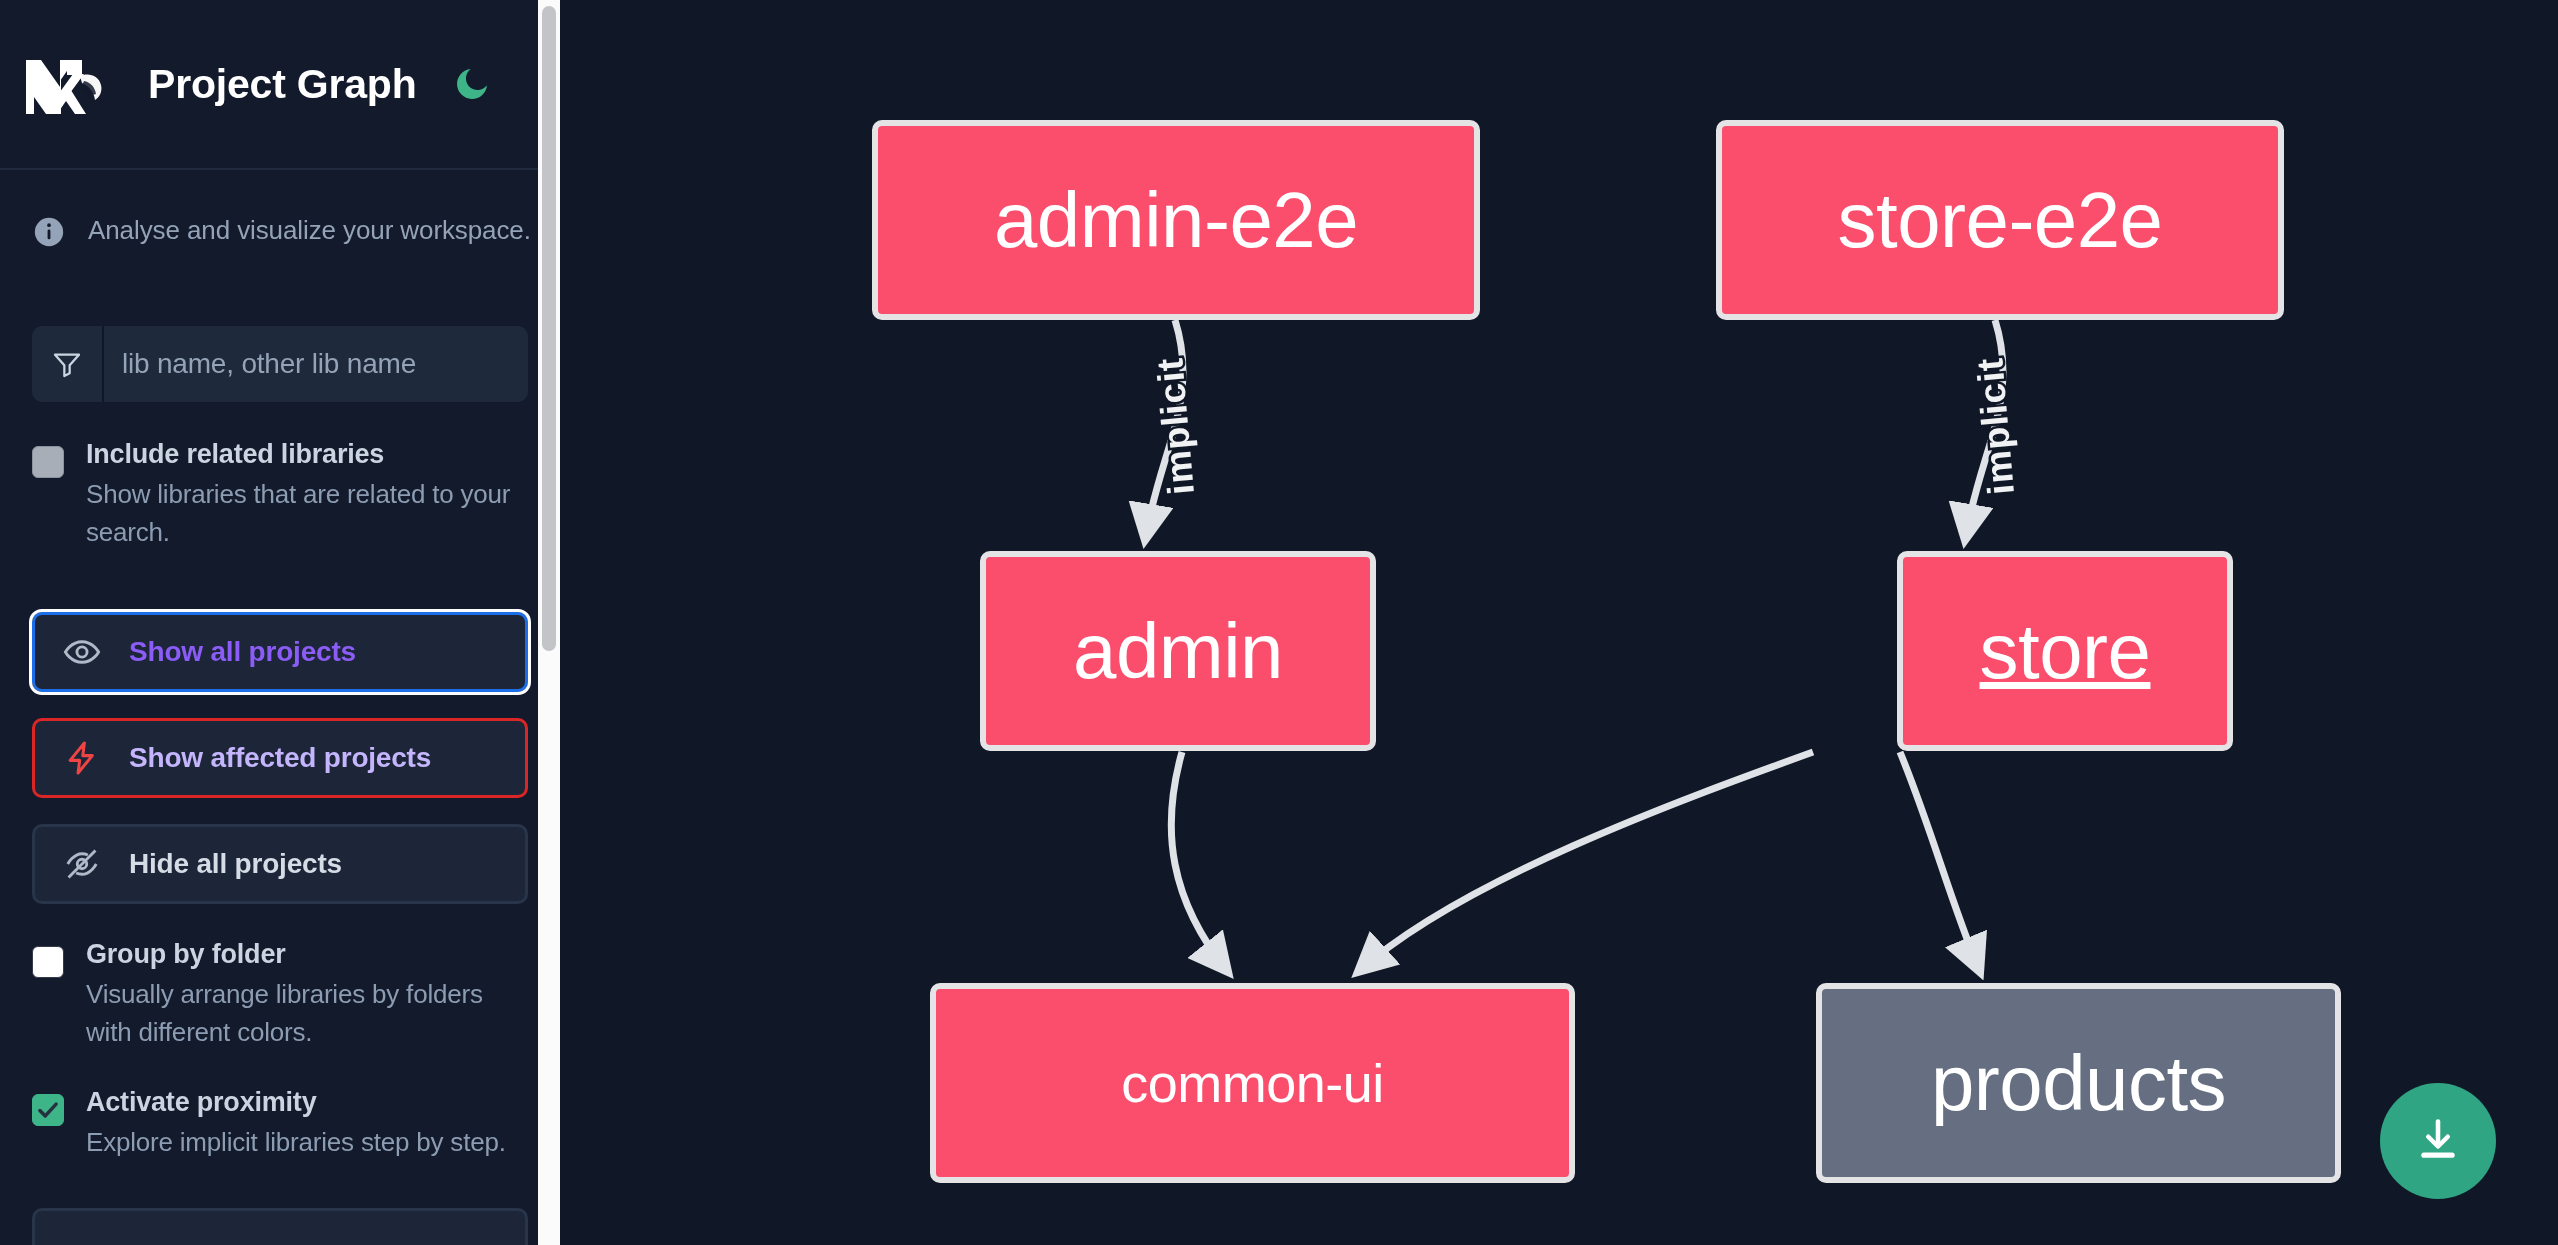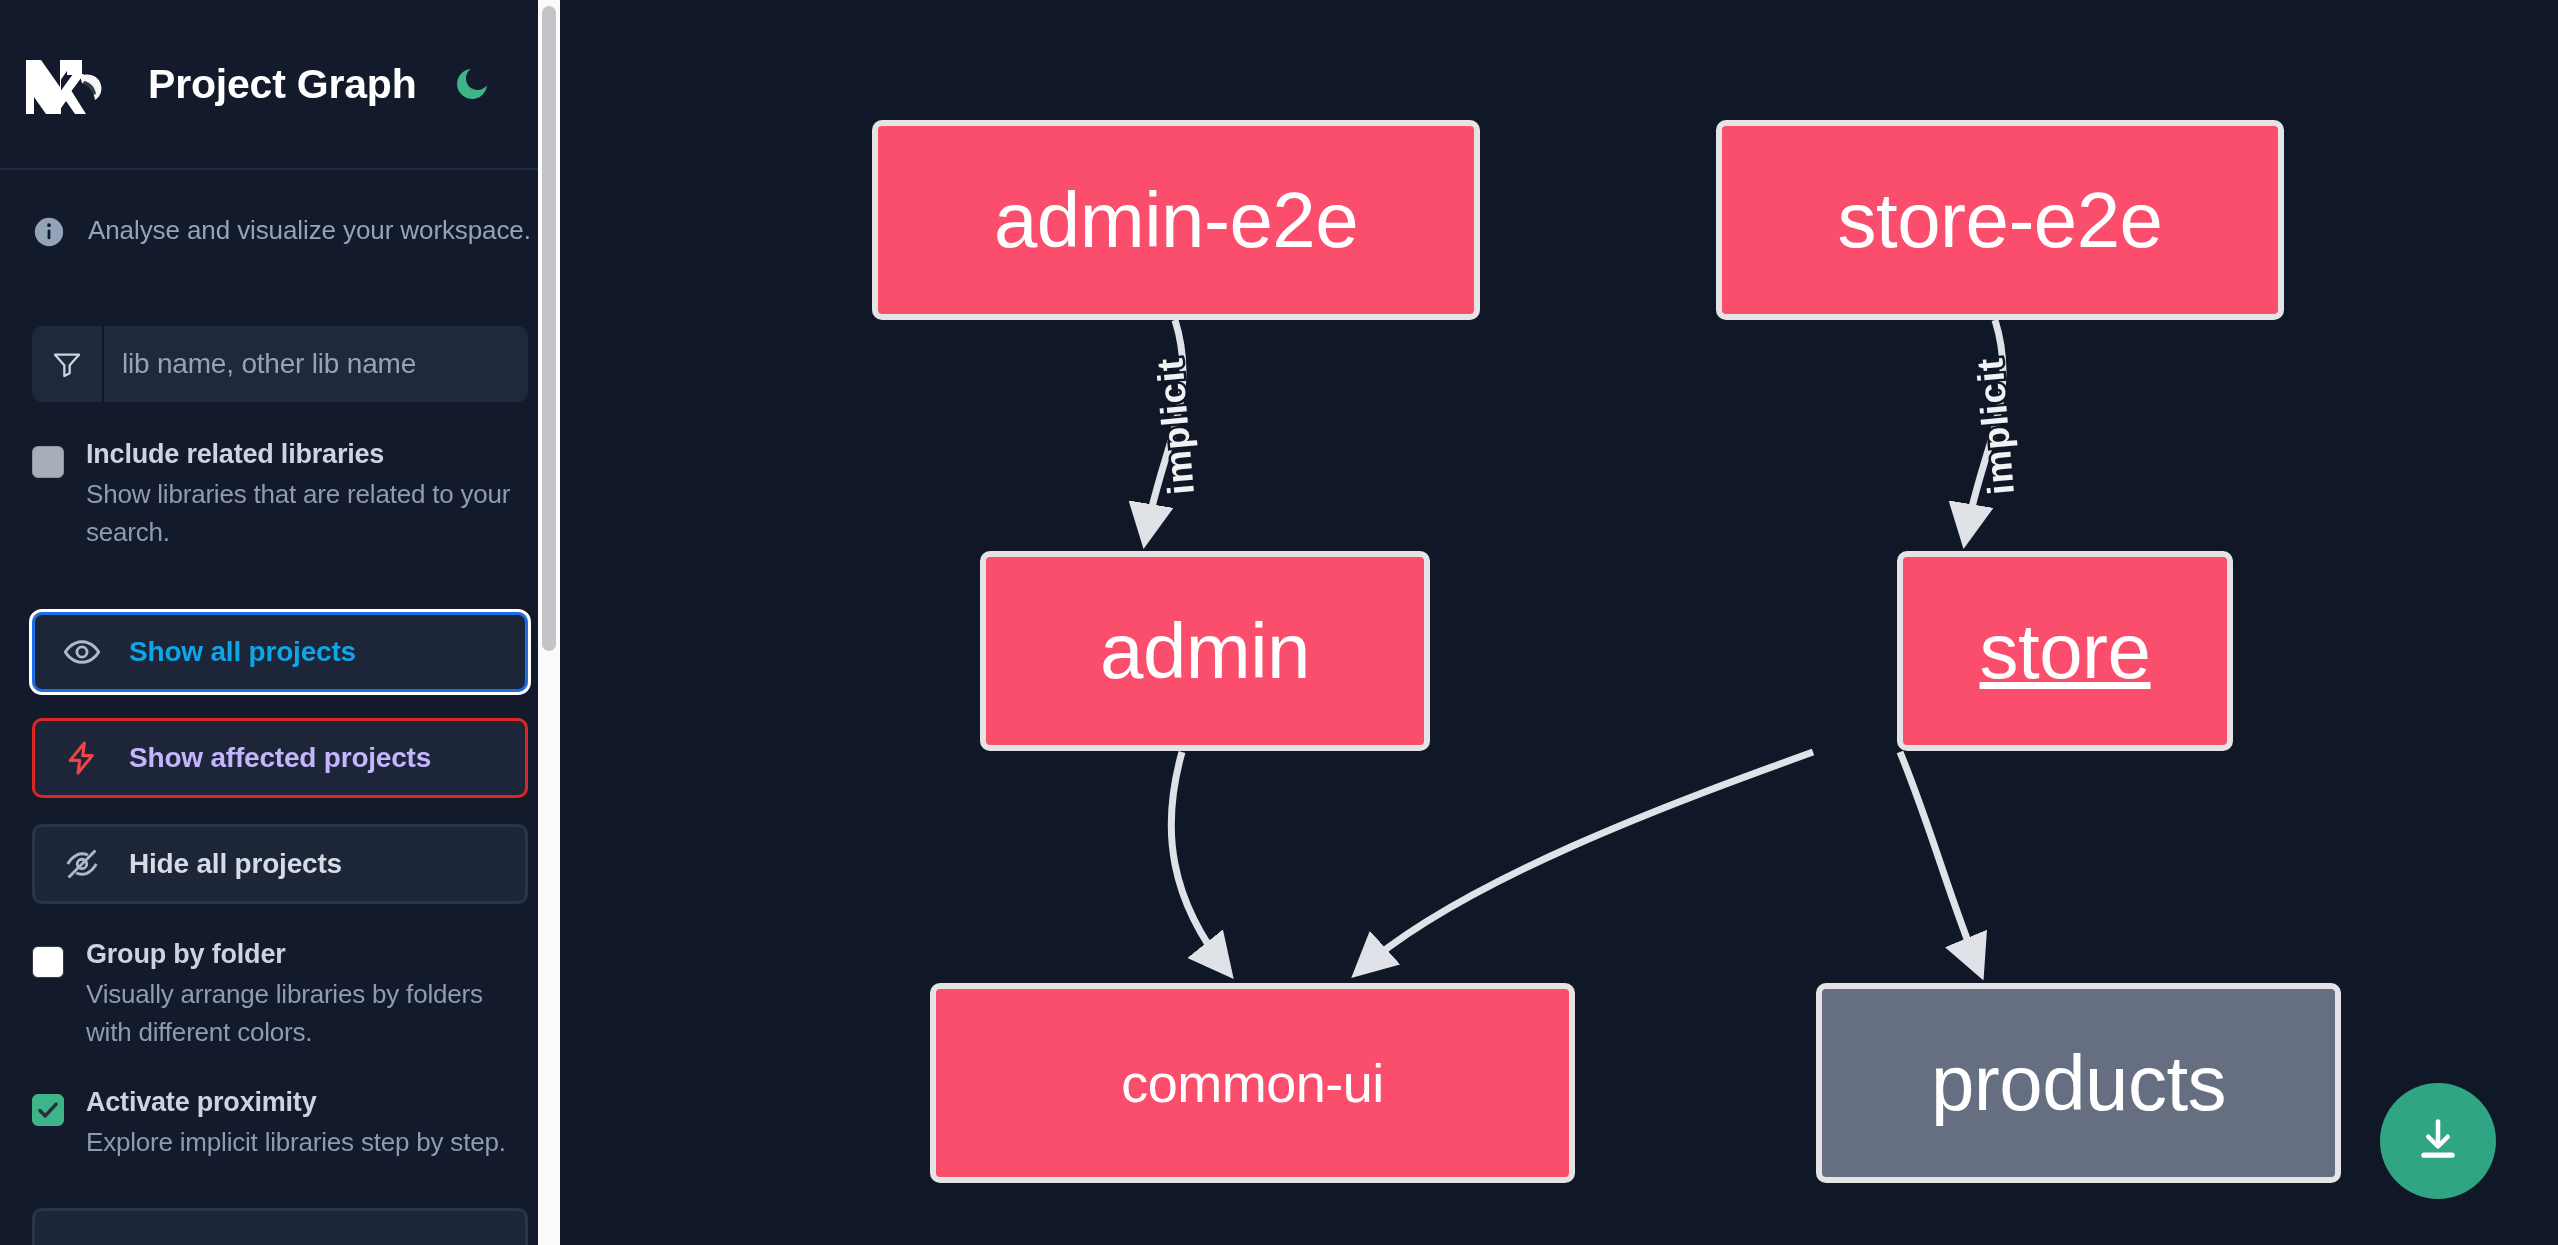--- a/index.html
+++ b/index.html
@@ -134,21 +134,21 @@
     font-size: 28px; font-weight: 700;
     margin-left: 26px;
     letter-spacing: -0.2px;
     white-space: nowrap;
   }
   .btn-show-all {
     border: 3px solid #1D6FE8;
     outline: 3px solid #FFFFFF;
     outline-offset: 0px;
   }
-  .btn-show-all .lbl { color: #0ea5e9; }
+  .btn-show-all .lbl { color: #8b5cf6; }
   .btn-affected { border: 3px solid #DC2626; }
   .btn-affected .lbl { color: #c4b5fd; }
   .btn-hide { border: 3px solid #28344A; }
   .btn-hide .lbl { color: #D5DCE6; }
 
   .bottom-seg {
     margin-top: 46px;
     width: 496px; height: 76px;
     border: 3px solid #28344A;
     border-radius: 10px;
@@ -359,21 +359,21 @@
     </svg>
 
     <div class="node app-node" style="left:312px; top:120px; width:608px; height:200px; font-size:78px;">
       <span>admin-e2e</span>
     </div>
 
     <div class="node app-node" style="left:1156px; top:120px; width:568px; height:200px; font-size:78px;">
       <span>store-e2e</span>
     </div>
 
-    <div class="node app-node" style="left:420px; top:551px; width:450px; height:200px; font-size:78px;">
+    <div class="node app-node" style="left:420px; top:551px; width:396px; height:200px; font-size:78px;">
       <span>admin</span>
     </div>
 
     <div class="node app-node" style="left:1337px; top:551px; width:336px; height:200px; font-size:78px;text-decoration:underline;">
       <span>store</span>
     </div>
 
     <div class="node lib-node" style="left:370px; top:983px; width:645px; height:200px; font-size:54px;">
       <span>common-ui</span>
     </div>

